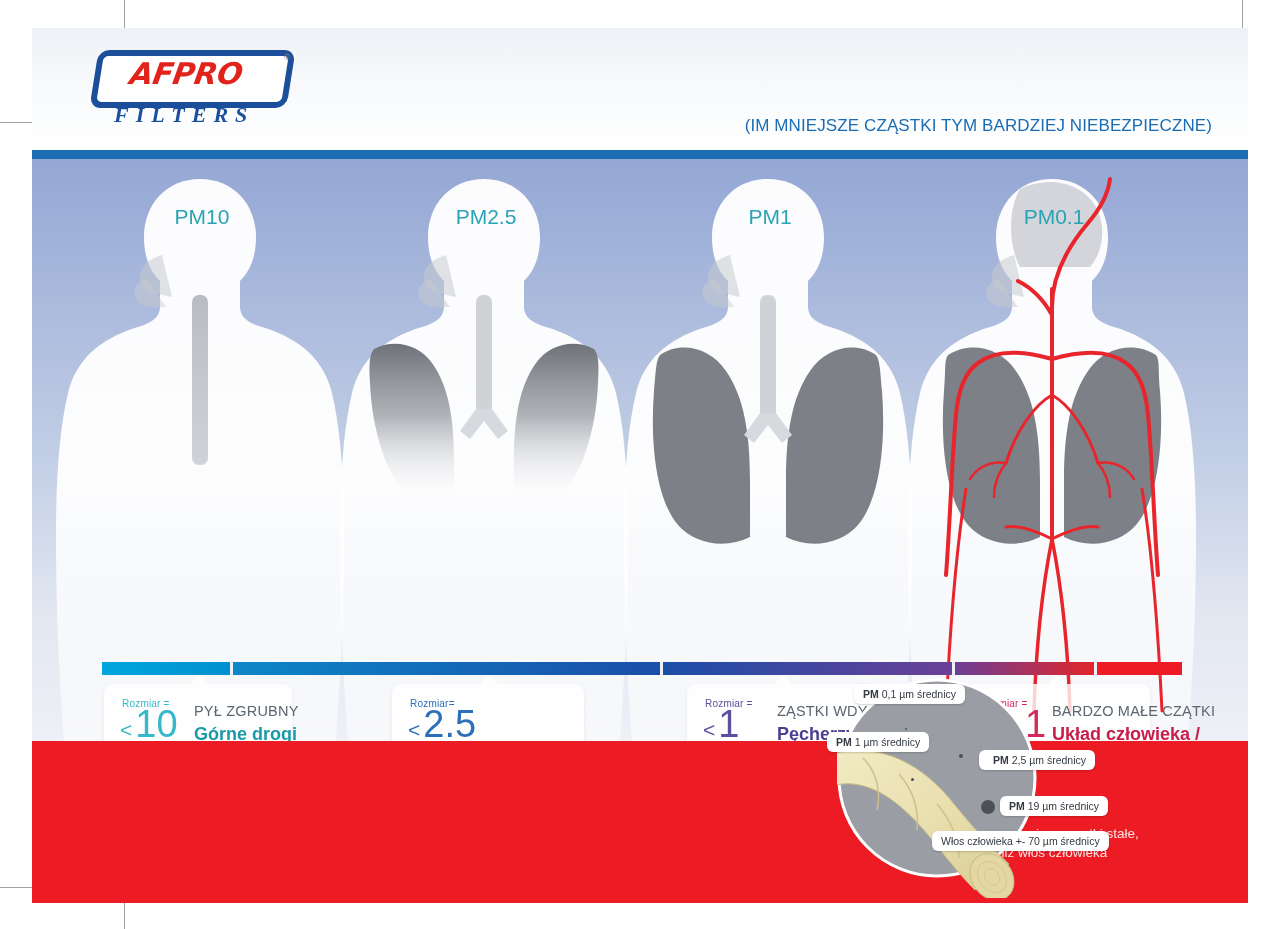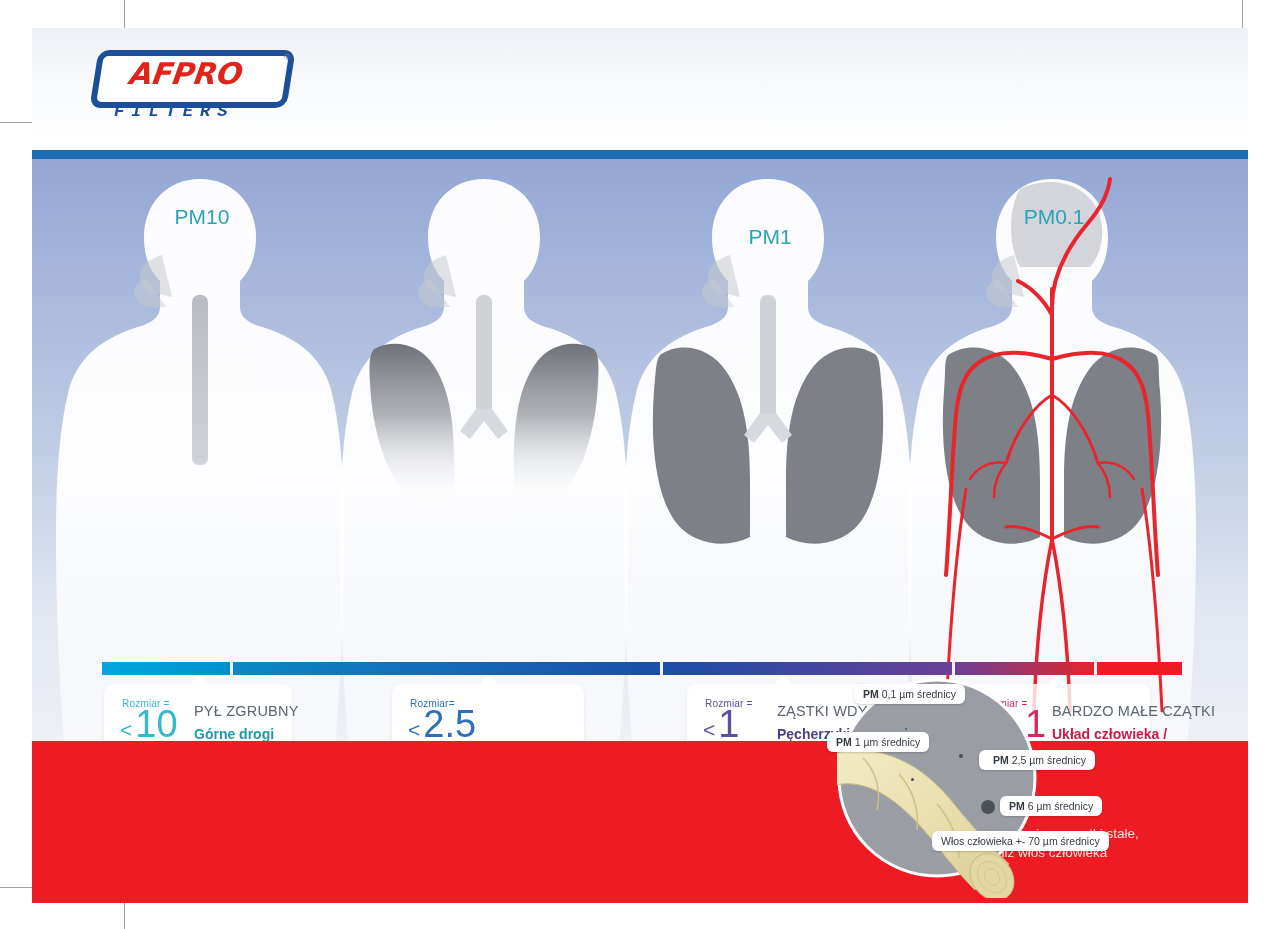--- a/index.html
+++ b/index.html
@@ -22,22 +22,22 @@
   
   #logo{position:absolute;left:62px;top:22px;width:215px;height:85px;}
   .logoBox{position:absolute;left:0;top:0;width:185px;height:46px;
            border:6px solid #1b4f9c;border-radius:11px;background:#ffffff;
            transform:skewX(-9deg);}
   .logoTxt{position:absolute;left:0;top:0;width:185px;height:46px;
            display:flex;align-items:center;justify-content:center;
            font-family:"DejaVu Sans",sans-serif;font-weight:bold;font-style:italic;
            font-size:30px;letter-spacing:-0.5px;color:#e2231a;transform:skewX(-9deg);}
   .logoReg{position:absolute;left:190px;top:2px;font-size:9px;color:#6b7a8c;}
-  .logoSub{position:absolute;left:20px;top:52px;font-family:Liberation Mono, monospace;
-           font-weight:bold;font-style:italic;font-size:17px;letter-spacing:7px;color:#1b4f9c;}
+  .logoSub{position:absolute;left:20px;top:52px;font-family:Liberation Serif, serif;
+           font-weight:bold;font-style:italic;font-size:22px;letter-spacing:7px;color:#1b4f9c;}
 
   #title{position:absolute;left:290px;top:44px;width:890px;text-align:center;
          font-size:25.5px;font-weight:bold;color:#e0322b;letter-spacing:0.2px;
          white-space:nowrap;}
   #subtitle{position:absolute;left:290px;top:88px;width:890px;text-align:right;
             font-size:17px;color:#1a6cb3;letter-spacing:0.1px;}
 
   
   #stage{position:absolute;left:0;top:131px;width:1216px;height:582px;
          background:linear-gradient(180deg,#94a7d4 0%,#a8b8dc 22%,#c3cfe6 52%,#e2e7f1 78%,#eef0f6 100%);}
@@ -63,21 +63,21 @@
                border-bottom:9px solid rgba(255,255,255,.85);}
   .topline{display:flex;align-items:flex-start;}
   .sizeBlk{width:74px;flex:none;position:relative;}
   .rozmiar{font-size:10px;letter-spacing:.2px;margin-left:2px;}
   .bignum{font-size:38px;line-height:33px;font-weight:300;margin-top:-1px;
           display:flex;align-items:baseline;}
   .lt{font-size:21px;font-weight:300;margin-right:3px;line-height:33px;}
   .um{font-size:14px;margin-left:26px;display:block;margin-top:1px;}
   .descBlk{padding-top:5px;}
   .capline{font-size:14.5px;letter-spacing:.2px;color:#5c6570;white-space:nowrap;}
-  .bold2{font-size:14px;font-weight:bold;line-height:19px;margin-top:6px;}
+  .bold2{font-size:18px;font-weight:bold;line-height:19px;margin-top:6px;}
   .hr{height:1px;background:#c9d2de;margin:11px 2px 9px 2px;}
   .pmline{font-size:11.5px;font-weight:bold;margin-bottom:4px;}
   .bl{font-size:10px;line-height:15px;margin:0;padding-left:13px;list-style:none;}
   .bl li{position:relative;}
   .bl li:before{content:"";position:absolute;left:-9px;top:6px;width:3px;height:3px;border-radius:50%;background:currentColor;}
 
   
   .teal .rozmiar,.teal .bignum,.teal .um{color:#35b8c9;}
   .teal .bold2,.teal .pmline,.teal .bl{color:#1a9aa8;}
   .blue .rozmiar,.blue .bignum,.blue .um{color:#2d6fb8;}
@@ -108,20 +108,21 @@
 
   <div id="header">
 
     <div id="logo">
       <div class="logoBox"></div>
       <div class="logoTxt">AFPRO</div>
       <div class="logoReg">®</div>
       <div class="logoSub">FILTERS</div>
     </div>
 
+    <div id="subtitle">(IM MNIEJSZE CZĄSTKI TYM BARDZIEJ NIEBEZPIECZNE)</div>
   </div>
   <div id="headerRule"></div>
 
   <div id="stage">
 
     <div class="figure" style="left:18px;">
       <svg viewBox="0 0 304 582" width="304" height="582">
         <defs>
           <linearGradient id="bodyF1" x1="0" y1="0" x2="0" y2="1">
             <stop offset="0%" stop-color="#ffffff" stop-opacity=".97"></stop>
@@ -166,20 +167,21 @@
         <path d="M112 96 c-14 4 -22 12 -22 22 c0 8 6 14 14 16 l18 4" fill="#c7cace" opacity=".55"></path>
         <path d="M96 120 c-8 2 -12 8 -12 14 c0 8 8 14 18 14 l14 0" fill="#c7cace" opacity=".5"></path>
         <path d="M40 190 c18 -10 44 -6 58 14 c16 22 22 54 22 96 l0 46 l-42 0
                  c-26 -30 -40 -74 -42 -122 c-1 -18 -1 -28 4 -34 z" fill="url(#lungFade2)"></path>
         <path d="M260 190 c-18 -10 -44 -6 -58 14 c-16 22 -22 54 -22 96 l0 46 l42 0
                  c26 -30 40 -74 42 -122 c1 -18 1 -28 -4 -34 z" fill="url(#lungFade2)"></path>
         <rect x="142" y="136" width="16" height="120" rx="7" fill="#cfd2d7"></rect>
         <path d="M142 250 l-16 22 l10 8 l14 -18 l14 18 l10 -8 l-16 -22 z" fill="#d6d9dd"></path>
         </svg><div></div>
       
+      <div style="position:absolute;left:0;top:46px;width:304px;text-align:center;font-size:21px;color:#2aa3b5;">PM2.5</div>
     </div>
 
     <div class="figure" style="left:586px;">
       <svg viewBox="0 0 304 582" width="304" height="582">
         <defs>
           <linearGradient id="bodyF3" x1="0" y1="0" x2="0" y2="1">
             <stop offset="0%" stop-color="#ffffff" stop-opacity=".97"></stop>
             <stop offset="55%" stop-color="#ffffff" stop-opacity=".95"></stop>
             <stop offset="100%" stop-color="#ffffff" stop-opacity=".55"></stop>
           </linearGradient>
@@ -190,21 +192,21 @@
                  c14 -4 22 -10 22 -20 l0 -26 c-10 -10 -16 -24 -16 -44 c0 -32 22 -58 56 -58 z" fill="url(#bodyF3)"></path>
         <path d="M112 96 c-14 4 -22 12 -22 22 c0 8 6 14 14 16 l18 4" fill="#c7cace" opacity=".55"></path>
         <path d="M96 120 c-8 2 -12 8 -12 14 c0 8 8 14 18 14 l14 0" fill="#c7cace" opacity=".5"></path>
         <path d="M42 196 c20 -14 50 -8 66 16 c18 26 24 62 24 110 l0 56 c-24 12 -54 8 -72 -12
                  c-22 -26 -28 -82 -24 -134 c2 -22 2 -30 6 -36 z" fill="#7d8187"></path>
         <path d="M258 196 c-20 -14 -50 -8 -66 16 c-18 26 -24 62 -24 110 l0 56
                  c24 12 54 8 72 -12 c22 -26 28 -82 24 -134 c-2 -22 -2 -30 -6 -36 z" fill="#7d8187"></path>
         <rect x="142" y="136" width="16" height="124" rx="7" fill="#cfd2d7"></rect>
         <path d="M142 254 l-16 22 l10 8 l14 -18 l14 18 l10 -8 l-16 -22 z" fill="#d6d9dd"></path>
       </svg>
-      <div style="position:absolute;left:0;top:46px;width:304px;text-align:center;font-size:21px;color:#2aa3b5;margin-top:20px;">PM1</div>
+      <div style="position:absolute;left:0;top:46px;width:304px;text-align:center;font-size:21px;color:#2aa3b5;">PM1</div>
     </div>
 
     <div class="figure" style="left:870px;">
       <svg viewBox="0 0 304 582" width="304" height="582">
         <defs>
           <linearGradient id="bodyF4" x1="0" y1="0" x2="0" y2="1">
             <stop offset="0%" stop-color="#ffffff" stop-opacity=".97"></stop>
             <stop offset="55%" stop-color="#ffffff" stop-opacity=".95"></stop>
             <stop offset="100%" stop-color="#ffffff" stop-opacity=".55"></stop>
           </linearGradient>
@@ -371,18 +373,18 @@
     <div class="callout" style="left:17px;top:16px;">
       <b>PM</b><span> 0,1 µm średnicy</span>
     </div>
     <div class="callout" style="left:142px;top:82px;padding-left:14px;">
       <b>PM</b><span> 2,5 µm średnicy</span>
     </div>
     <div class="callout" style="left:-10px;top:64px;">
       <b>PM</b><span> 1 µm średnicy</span>
     </div>
     <div class="callout" style="left:163px;top:128px;">
-      <b>PM</b><span> 6 µm średnicy</span>
+      <b>PM</b><span> 19 µm średnicy</span>
     </div>
     <div class="callout" style="left:95px;top:163px;">Włos człowieka +- 70 µm średnicy</div>
   </div>
 
 </div>
 
 </body></html>

